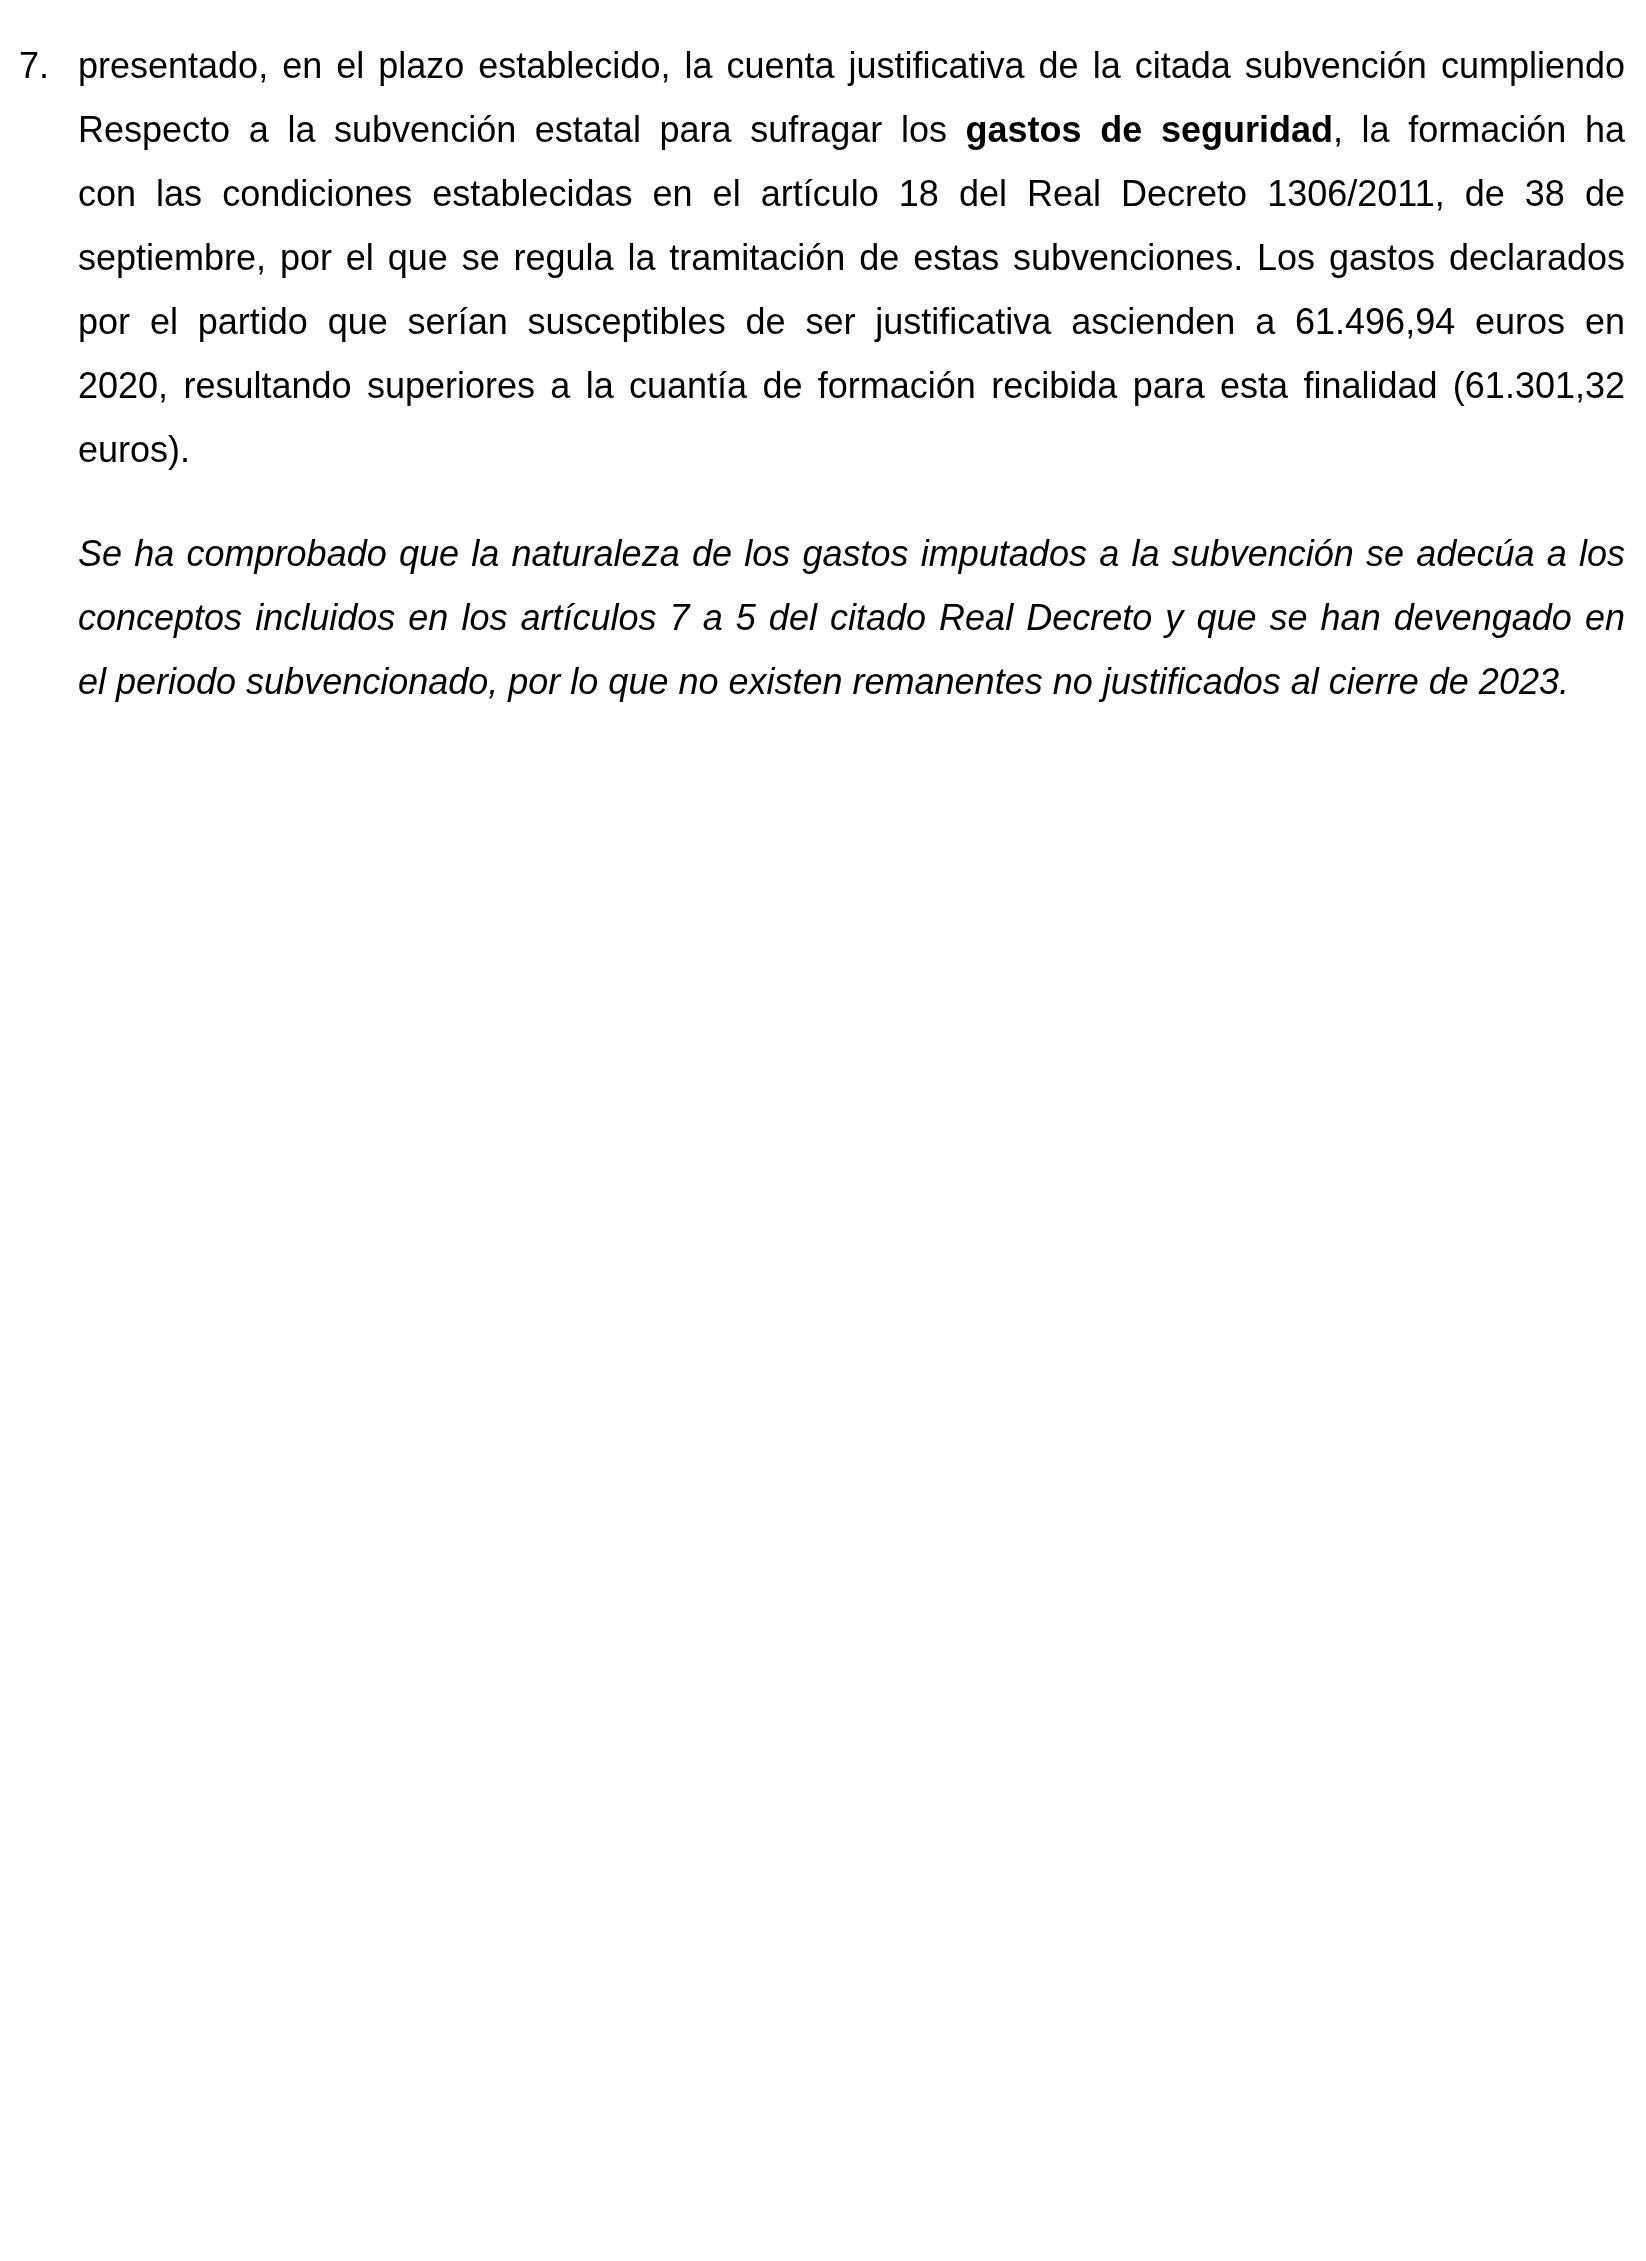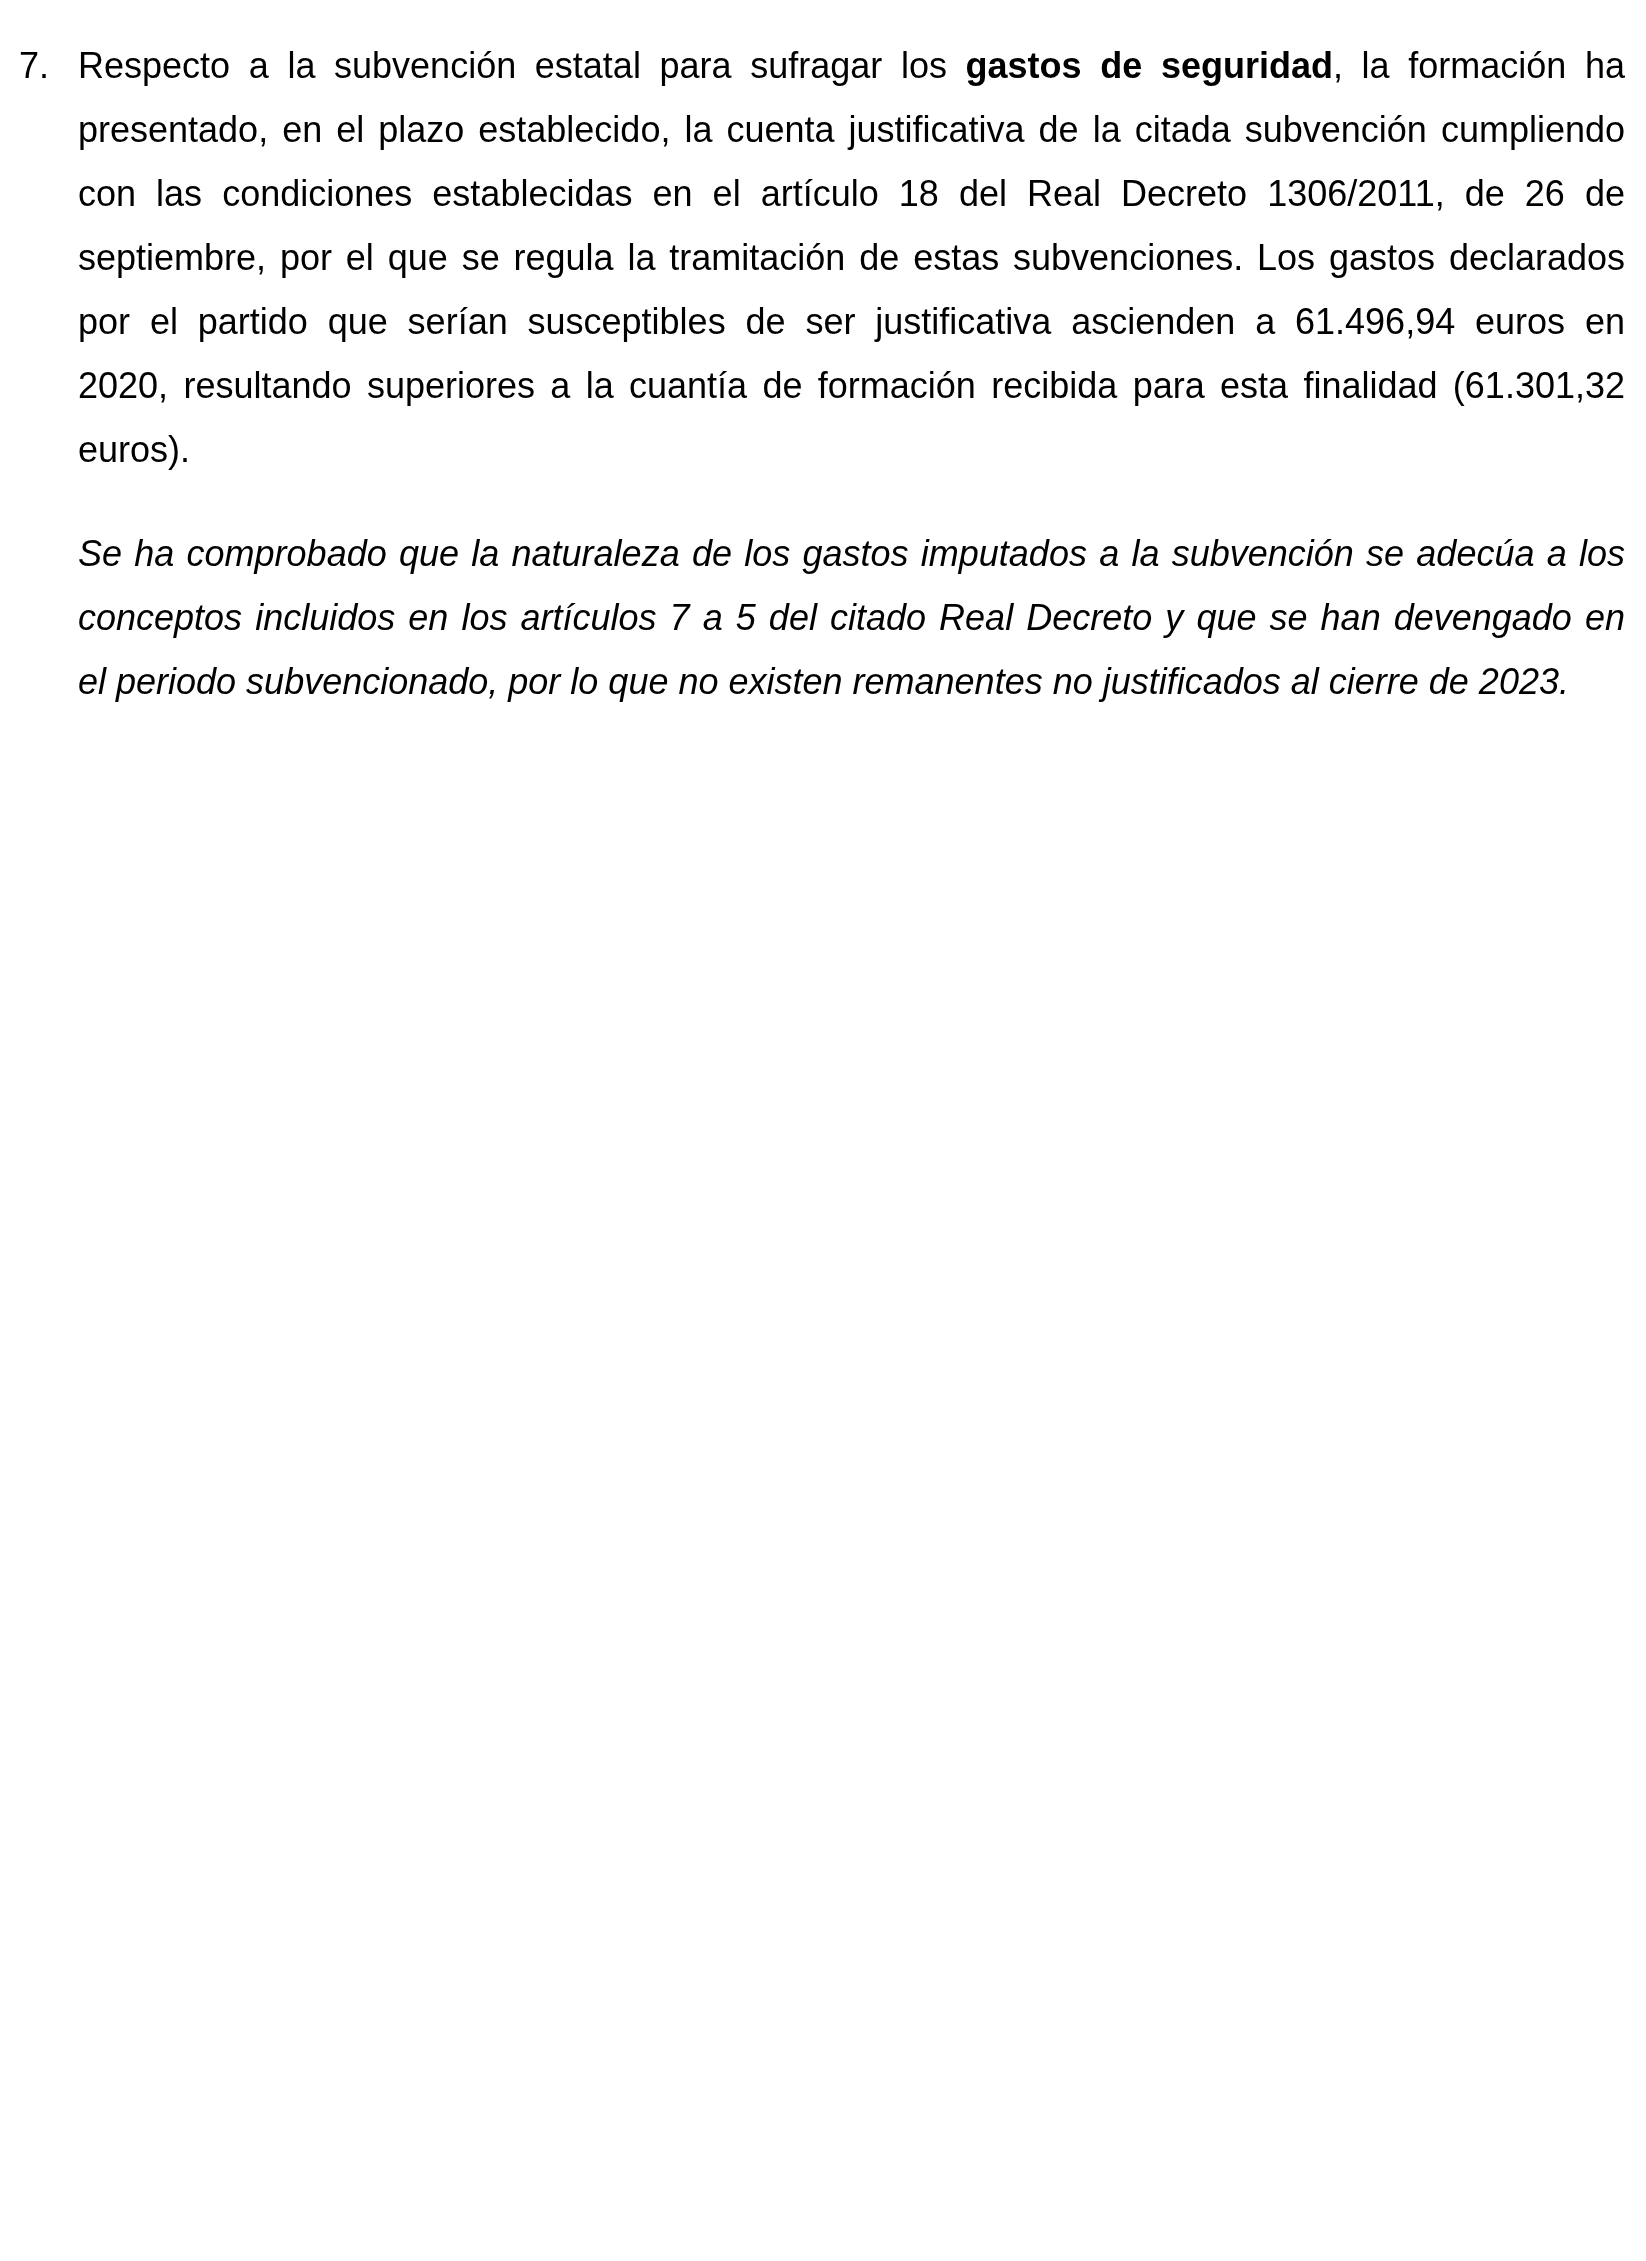--- a/index.html
+++ b/index.html
@@ -58,23 +58,23 @@
 </style>
 </head>
 <body>
 
 <div class="page">
   <div class="list-item">
     <div class="list-number">7.</div>
     <div class="list-body">
 
       <div class="paragraph">
+        <div class="line">presentado, en el plazo establecido, la cuenta justificativa de la citada subvención cumpliendo</div>
         <div class="line"><span>Respecto a la subvención estatal para sufragar los </span><span class="bold">gastos de seguridad</span><span>, la formación ha</span></div>
-        <div class="line">presentado, en el plazo establecido, la cuenta justificativa de la citada subvención cumpliendo</div>
-        <div class="line">con las condiciones establecidas en el artículo 18 del Real Decreto 1306/2011, de 26 de</div>
+        <div class="line">con las condiciones establecidas en el artículo 18 del Real Decreto 1306/2011, de 38 de</div>
         <div class="line">septiembre, por el que se regula la tramitación de estas subvenciones. Los gastos declarados</div>
         <div class="line">por el partido que serían susceptibles de ser justificativa ascienden a 61.496,94 euros en</div>
         <div class="line">2020, resultando superiores a la cuantía de formación recibida para esta finalidad (61.301,32</div>
         <div class="line last">euros).</div>
       </div>
 
       <div class="paragraph para2">
         <div class="line">Se ha comprobado que la naturaleza de los gastos imputados a la subvención se adecúa a los</div>
         <div class="line">conceptos incluidos en los artículos 7 a 5 del citado Real Decreto y que se han devengado en</div>
         <div class="line last">el periodo subvencionado, por lo que no existen remanentes no justificados al cierre de 2023.</div>

